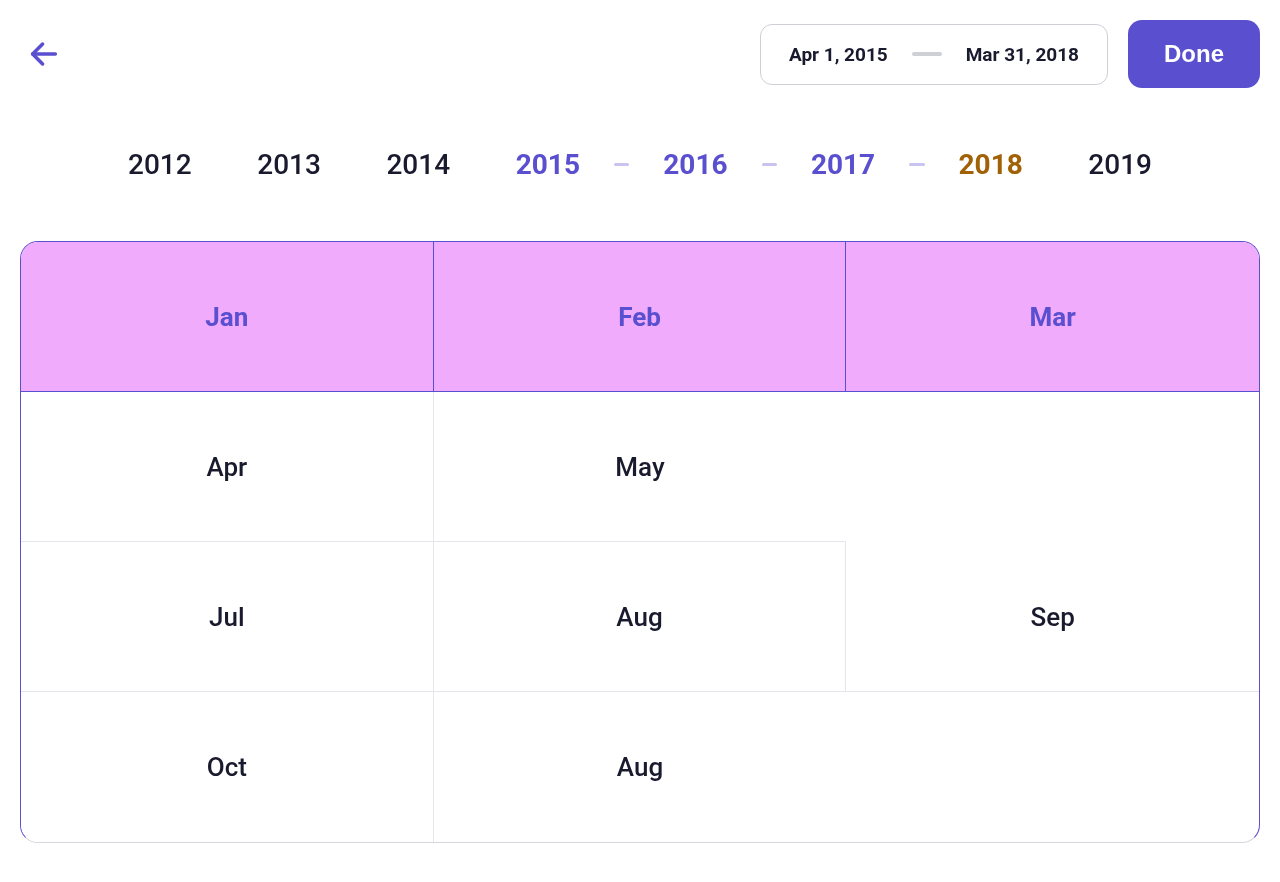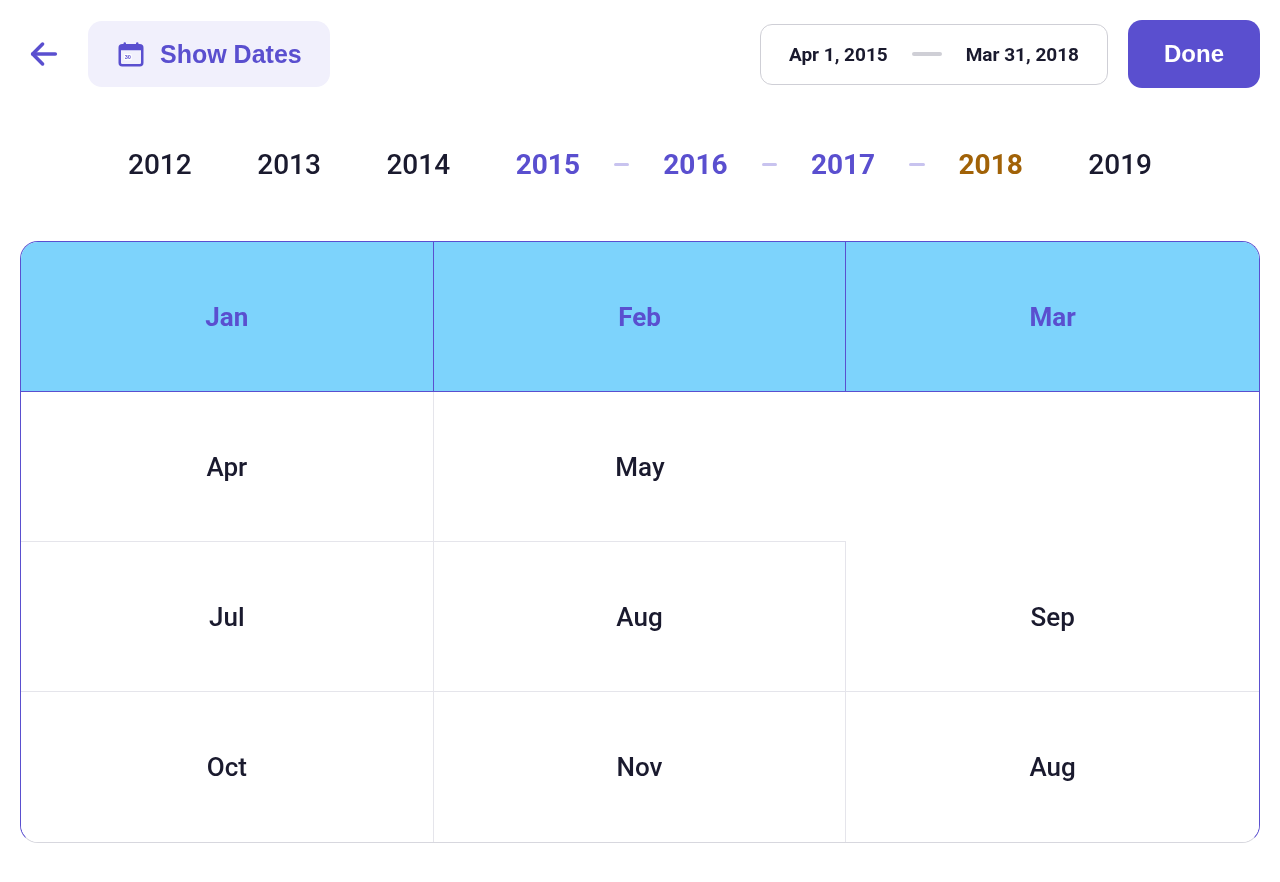--- a/index.html
+++ b/index.html
@@ -133,21 +133,21 @@
       cursor: pointer;
       background: #fff;
     }
     .month-cell:last-child {
       border-right: none;
     }
     .month-row:last-child .month-cell {
       border-bottom: none;
     }
     .month-cell.selected {
-      background: #7dd3fc;
+      background: #f0abfc;
       color: #5A4FCF;
       font-weight: 700;
       border-right: 1px solid #5A4FCF;
       border-bottom: 1px solid #5A4FCF;
     }
     .month-grid.first-selected {
       border-top: 1px solid #5A4FCF;
       border-left: 1px solid #5A4FCF;
       border-right: 1px solid #5A4FCF;
     }
@@ -157,28 +157,20 @@
   </style>
 </head>
 <body>
 
 <div class="header">
   <button class="back-btn">
     <svg width="34" height="34" viewBox="0 0 24 24" fill="none" stroke="currentColor" stroke-width="2.5" stroke-linecap="round" stroke-linejoin="round">
       <line x1="20" y1="12" x2="4" y2="12"></line>
       <polyline points="11 19 4 12 11 5"></polyline>
     </svg>
-  </button>
-  <button class="show-dates-btn">
-    <svg viewBox="0 0 24 24" fill="currentColor">
-      <path d="M7 2.5a1 1 0 0 1 1 1V4h8v-.5a1 1 0 1 1 2 0V4h1a3 3 0 0 1 3 3v12a3 3 0 0 1-3 3H5a3 3 0 0 1-3-3V7a3 3 0 0 1 3-3h1v-.5a1 1 0 0 1 1-1zM4 9v10a1 1 0 0 0 1 1h14a1 1 0 0 0 1-1V9H4z"></path>
-      <rect x="6.5" y="12" width="6" height="5" rx="1" fill="#fff"></rect>
-      <text x="9.5" y="16.2" font-size="4.5" font-weight="700" text-anchor="middle" fill="currentColor">30</text>
-    </svg>
-    <span>Show Dates</span>
   </button>
   <div class="spacer"></div>
   <div class="date-range-box">
     <span>Apr 1, 2015</span>
     <span class="date-range-sep"></span>
     <span>Mar 31, 2018</span>
   </div>
   <button class="done-btn">
     <span>Done</span>
   </button>
@@ -212,16 +204,15 @@
       <div class="month-cell">Apr</div>
       <div class="month-cell">May</div>
     </div>
     <div class="month-row">
       <div class="month-cell">Jul</div>
       <div class="month-cell">Aug</div>
       <div class="month-cell">Sep</div>
     </div>
     <div class="month-row">
       <div class="month-cell">Oct</div>
-      <div class="month-cell">Nov</div>
       <div class="month-cell">Aug</div>
     </div>
   </div>
 
 </body></html>

